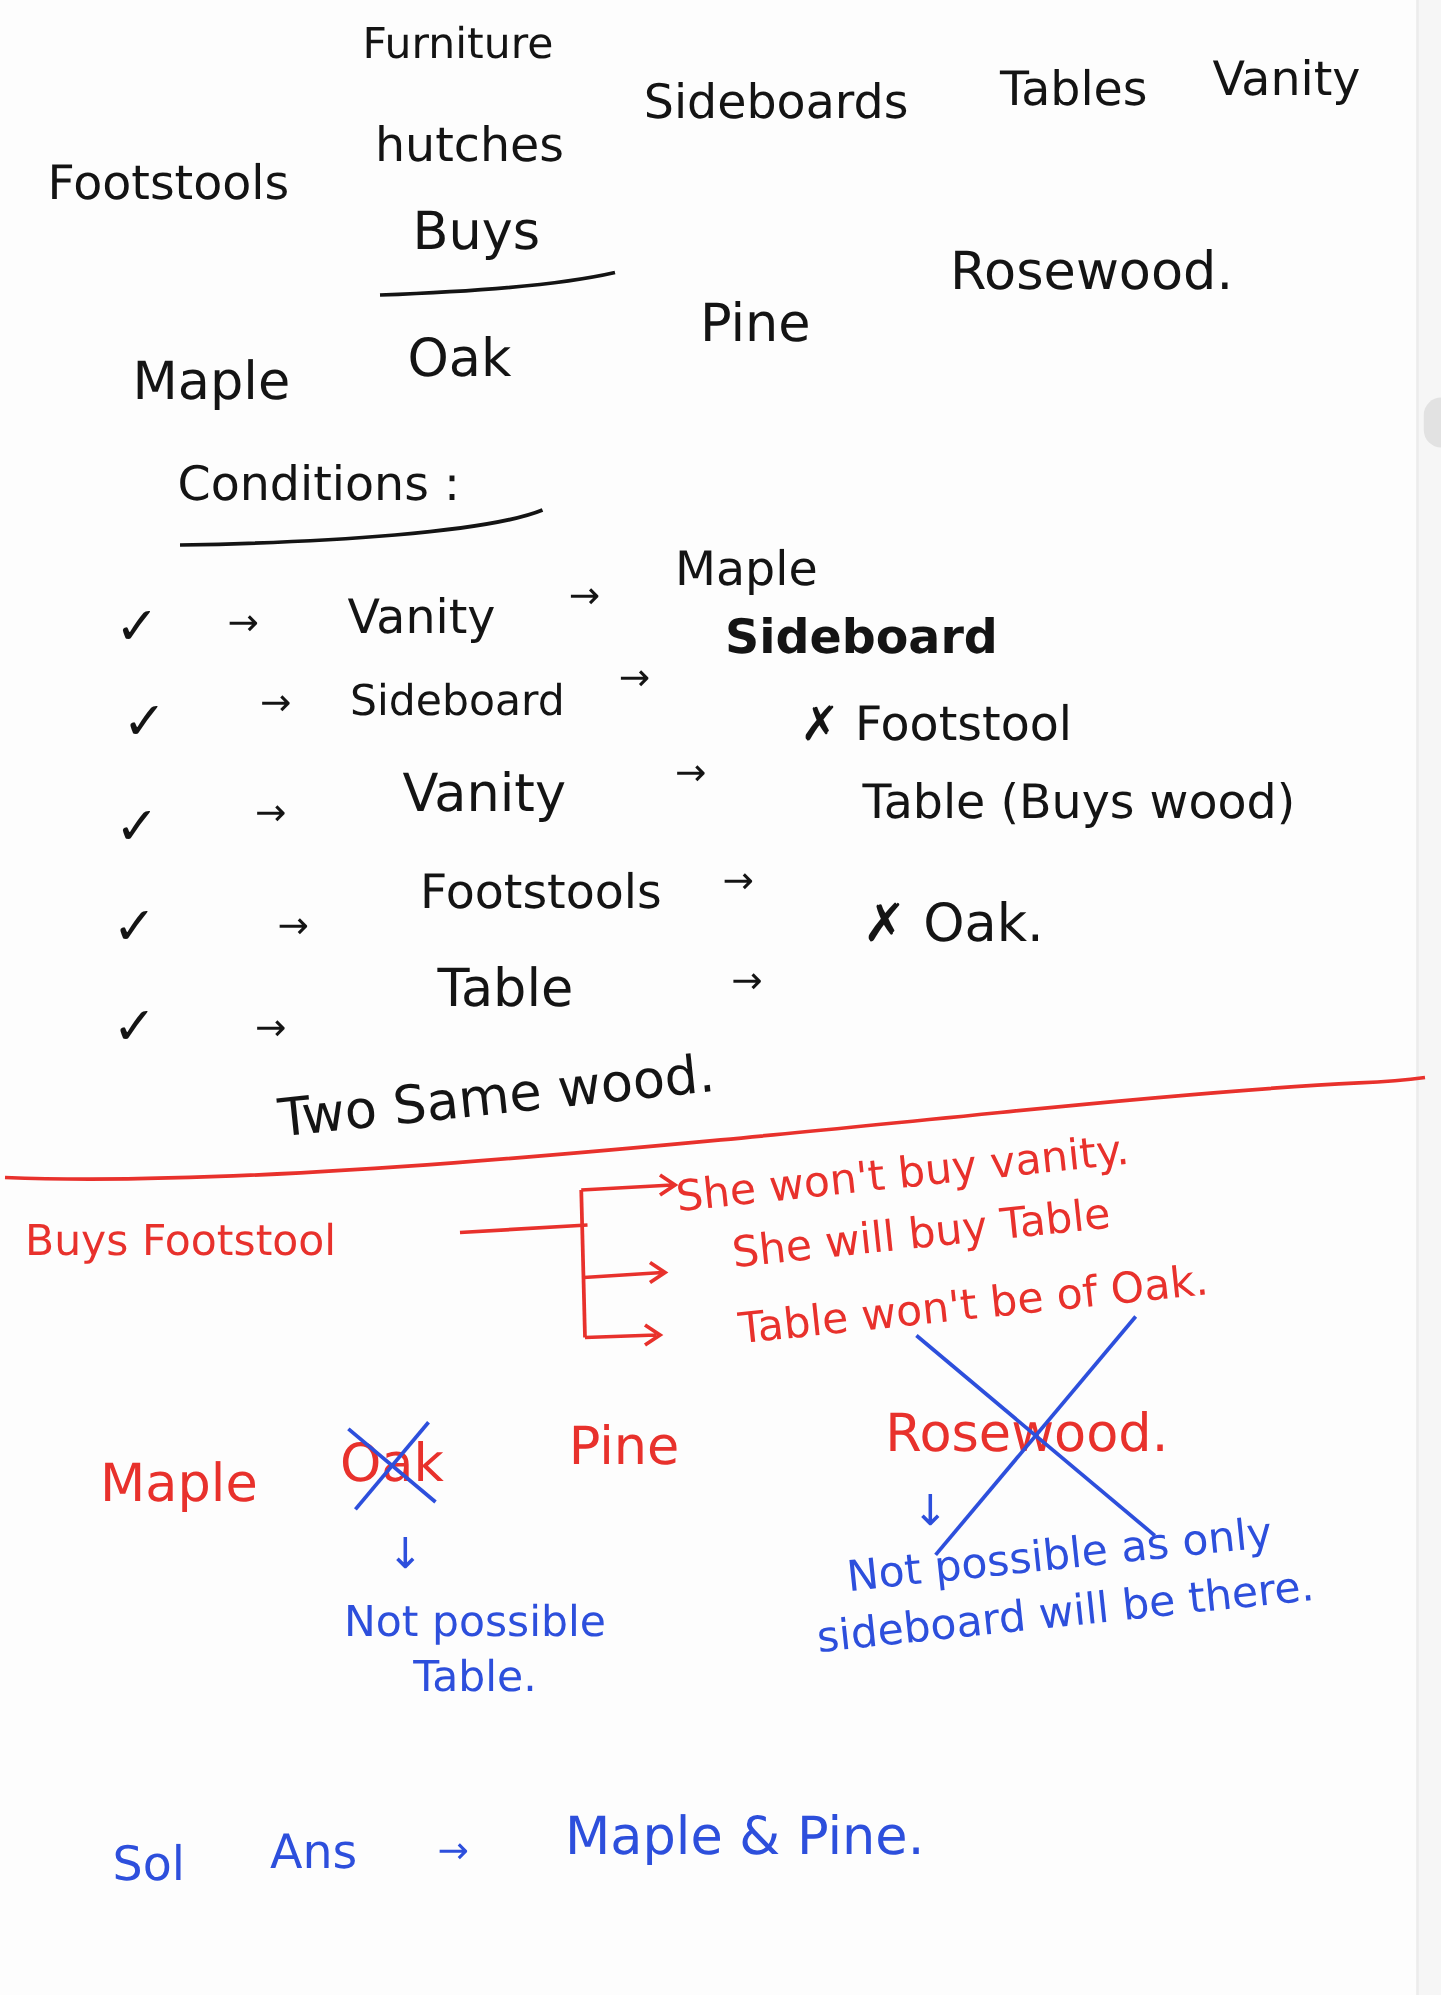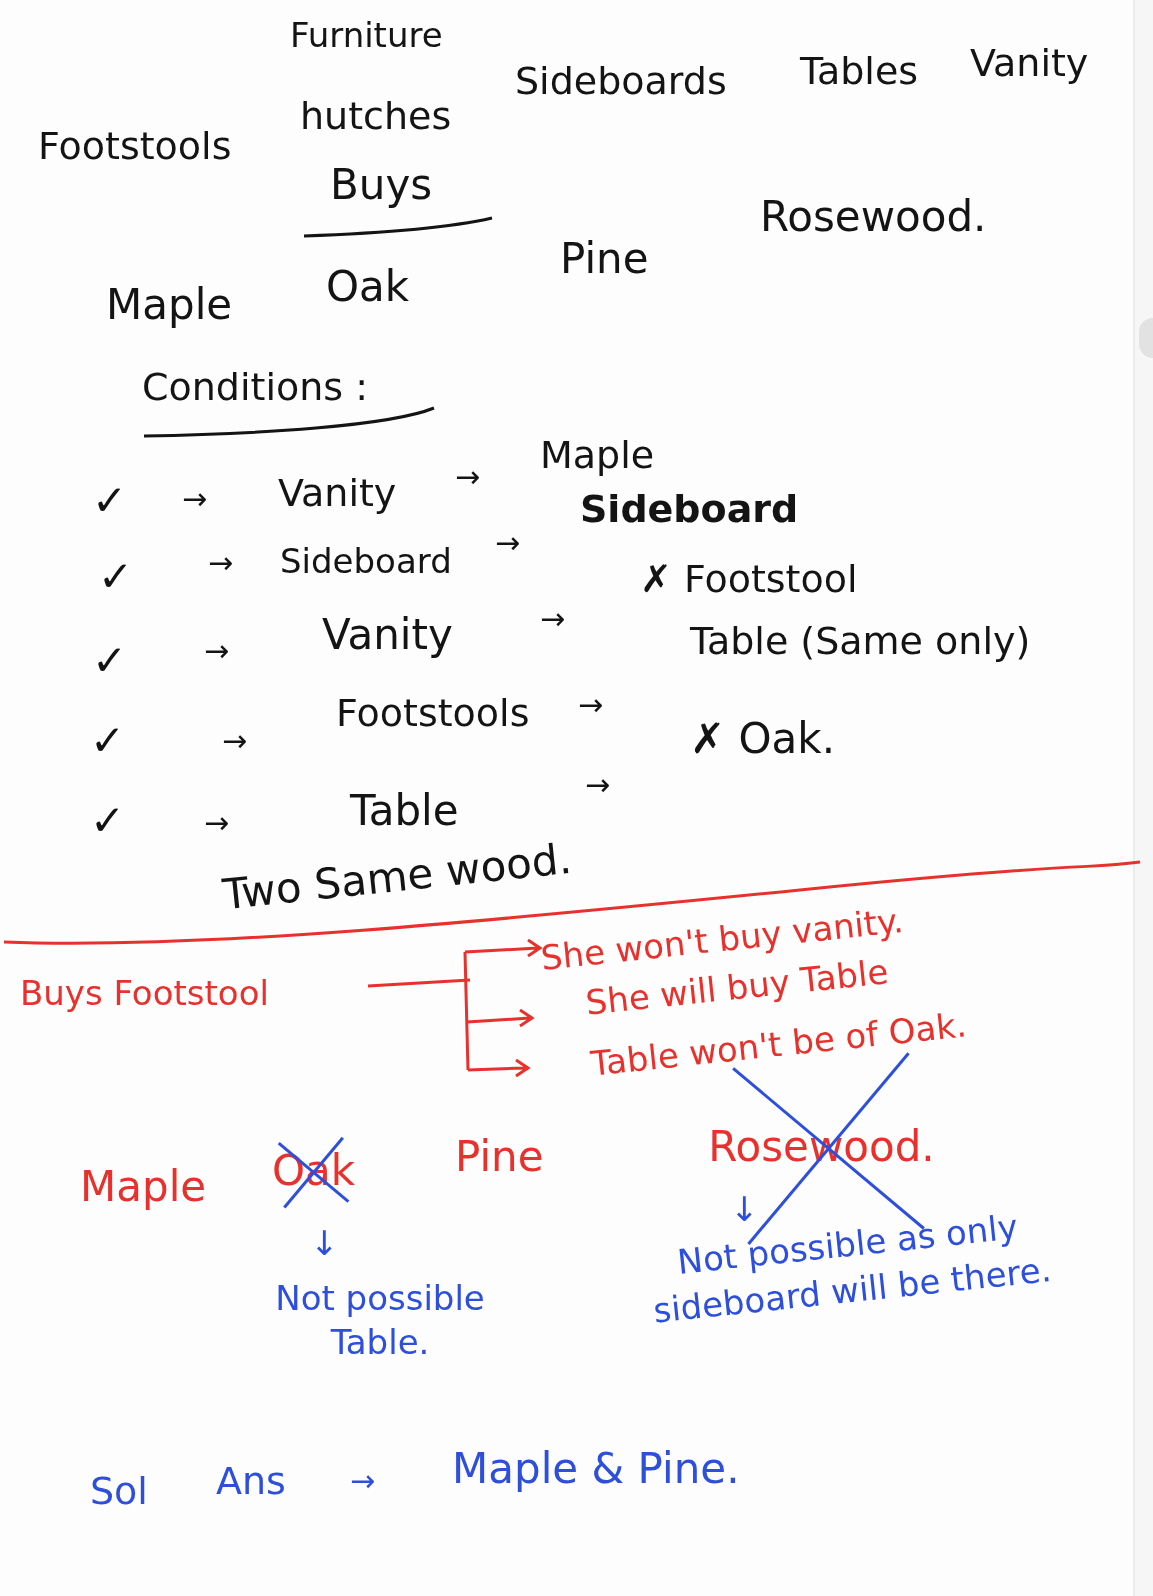--- a/index.html
+++ b/index.html
@@ -67,26 +67,26 @@
   <div class="t blk f30" style="left:204px;top:636px;">→</div>
   <div class="t blk f42" style="left:322px;top:614px;">Vanity</div>
   <div class="t blk f30" style="left:540px;top:604px;">→</div>
   <div class="t blk f38" style="left:640px;top:560px;">✗ Footstool</div>
 </div>
 <div>
   <div class="t blk f42" style="left:90px;top:720px;">✓</div>
   <div class="t blk f30" style="left:222px;top:726px;">→</div>
   <div class="t blk f38" style="left:336px;top:694px;">Footstools</div>
   <div class="t blk f30" style="left:578px;top:690px;">→</div>
-  <div class="t blk f38" style="left:690px;top:622px;">Table (Same only)</div>
+  <div class="t blk f38" style="left:690px;top:622px;">Table (Buys wood)</div>
 </div>
 <div>
   <div class="t blk f42" style="left:90px;top:800px;">✓</div>
   <div class="t blk f30" style="left:204px;top:808px;">→</div>
-  <div class="t blk f42" style="left:350px;top:770px;margin-top:20px;">Table</div>
+  <div class="t blk f42" style="left:350px;top:770px;">Table</div>
   <div class="t blk f30" style="left:585px;top:770px;">→</div>
   <div class="t blk f42" style="left:690px;top:718px;">✗ Oak.</div>
 </div>
 <div class="t blk f42" style="left:222px;top:856px;transform:rotate(-6deg);">Two Same wood.</div>
 
 
 <svg style="position:absolute;left:0;top:850px;" width="1153" height="110">
   <path d="M4 92 C200 100, 500 70, 800 40 S1080 20, 1140 12" stroke="#e8312c" stroke-width="3" fill="none"></path>
 </svg>
 

